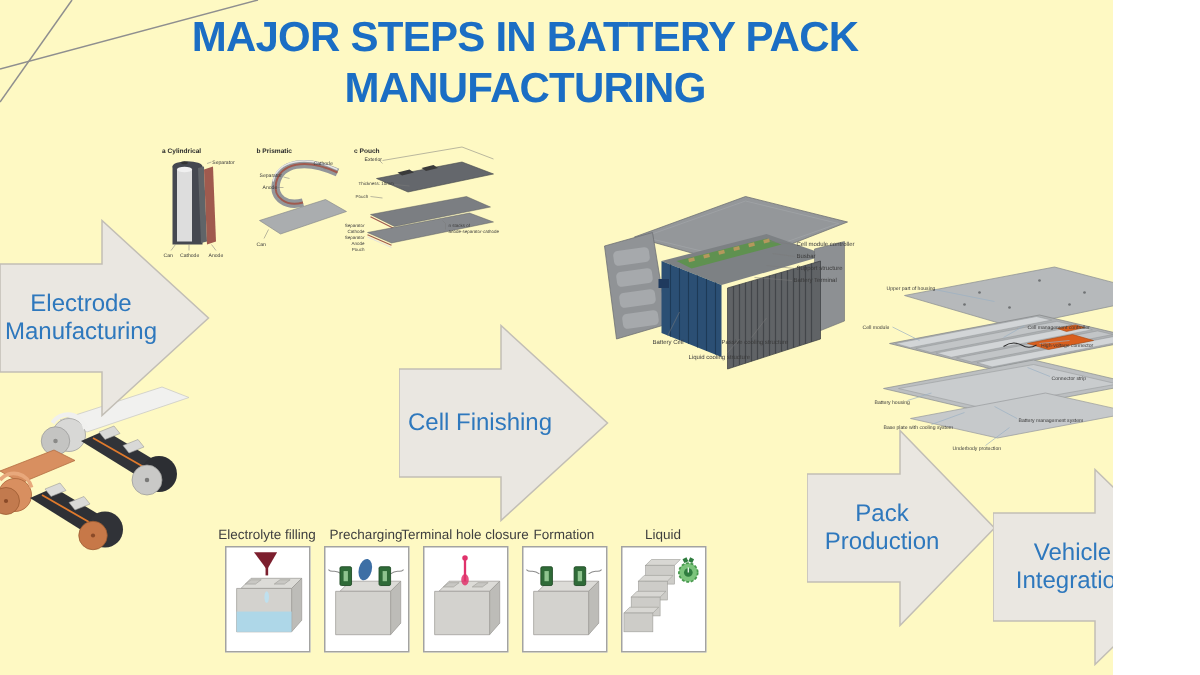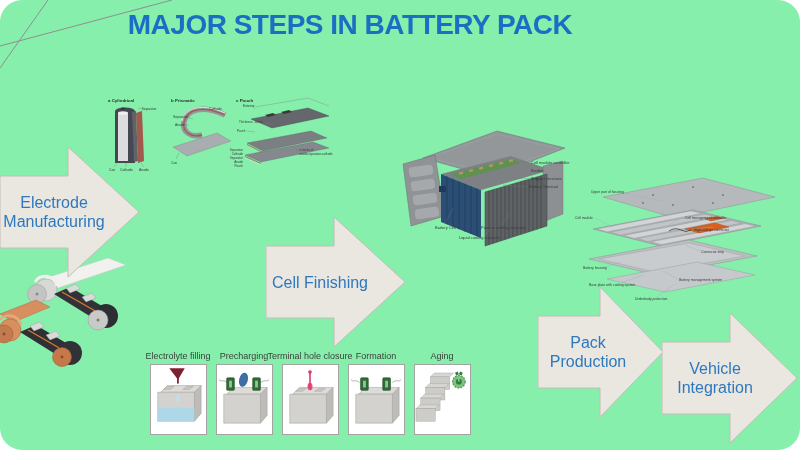--- a/index.html
+++ b/index.html
@@ -1,17 +1,17 @@
 <!DOCTYPE html>
 <html style="--c-title_blue: #1b6ec4; --c-step_blue: #2e78bd; --c-arrow_fill: #eae7e1; --c-arrow_stroke: #c2beb5; --c-panel_border: #a3a3a1; --c-copper: #d88f60; --c-cell_blue: #2b4f74; --c-pcb_green: #5f9150; --c-pack_orange: #d95f1e; --c-liquid_blue: #aed7e8; --c-terminal_green: #2f6b38; --c-laser_pink: #e0326b; --c-stopwatch_green: #7cc47c; --c-label_gray: #3f3f3f;"><head>
 <meta charset="utf-8">
 <style>
   html,body{margin:0;padding:0;background:#fff;}
   body{font-family:"Liberation Sans", sans-serif;}
-  .slide{position:relative;width:800px;height:450px;background:#86efac;overflow:hidden;border-radius:22px;}
+  .slide{position:relative;width:742px;height:450px;background:#fef9c3;overflow:hidden;}
   .corner-lines{position:absolute;left:0;top:0;}
   .title{position:absolute;left:75px;top:8px;width:550px;text-align:center;
          font-weight:bold;font-size:28px;line-height:34px;letter-spacing:-0.5px;
          color:var(--c-title_blue);}
   .img{position:absolute;}
   .arrow{position:absolute;height:132px;}
   .arrow svg{position:absolute;left:0;top:0;}
   .ap{fill:var(--c-arrow_fill);stroke:var(--c-arrow_stroke);stroke-width:1;}
   .arrow-label{position:absolute;left:3px;top:50%;transform:translateY(-50%);
                text-align:center;font-size:16px;line-height:19px;color:var(--c-step_blue);}
@@ -33,20 +33,21 @@
 
 <div class="slide">
 
   <svg class="corner-lines" width="200" height="80">
     <line x1="0" y1="46" x2="172" y2="0" stroke="#8f8f8f" stroke-width="1"></line>
     <line x1="48" y1="0" x2="0" y2="68" stroke="#8f8f8f" stroke-width="1"></line>
   </svg>
 
   <div class="title">
     <div>MAJOR STEPS IN BATTERY PACK</div>
+    <div>MANUFACTURING</div>
   </div>
 
   <svg class="img" style="left:105px;top:95px" width="228" height="100" viewBox="0 0 228 100">
 
     <g>
       <text class="ptitle" x="3" y="7">a Cylindrical</text>
       <ellipse cx="20" cy="16" rx="10" ry="3.5" fill="#454850"></ellipse>
       <rect x="10" y="16" width="20" height="52" fill="#454850"></rect>
       <rect x="13" y="18" width="10" height="48" fill="#dddddd"></rect>
       <ellipse cx="18" cy="18" rx="5" ry="1.8" fill="#f0f0f0"></ellipse>
@@ -330,21 +331,21 @@
           <polygon points="45,28 52,21 52,50 45,58" fill="#bdbcb8" stroke="#9b9a96" stroke-width="0.5"></polygon>
           <polygon points="7,28 45,28 45,58 7,58" fill="#d3d2ce" stroke="#9b9a96" stroke-width="0.5"></polygon>
           <rect x="12" y="11" width="8" height="13" rx="1" style="fill:var(--c-terminal_green)" stroke="#1e4a24" stroke-width="0.6"></rect>
           <rect x="14.5" y="14" width="3" height="7" fill="#8fc48f"></rect>
           <rect x="35" y="11" width="8" height="13" rx="1" style="fill:var(--c-terminal_green)" stroke="#1e4a24" stroke-width="0.6"></rect>
           <rect x="37.5" y="14" width="3" height="7" fill="#8fc48f"></rect>
         </svg>
       </div>
     </div>
     <div class="stage">
-      <div class="stage-label">Aging</div>
+      <div class="stage-label">Liquid</div>
       <div class="stage-panel">
         <svg width="54" height="66" viewBox="0 0 56 68">
           <g>
             <g transform="translate(14,0)">
               <polygon points="2,10 6,6 26,6 22,10" fill="#d8d7d3" stroke="#9b9a96" stroke-width="0.4"></polygon>
               <rect x="2" y="10" width="20" height="13" fill="#cdccc8" stroke="#9b9a96" stroke-width="0.4"></rect>
             </g>
             <g transform="translate(9,11)">
               <polygon points="2,10 6,6 26,6 22,10" fill="#d8d7d3" stroke="#9b9a96" stroke-width="0.4"></polygon>
               <rect x="2" y="10" width="20" height="13" fill="#cdccc8" stroke="#9b9a96" stroke-width="0.4"></rect>

